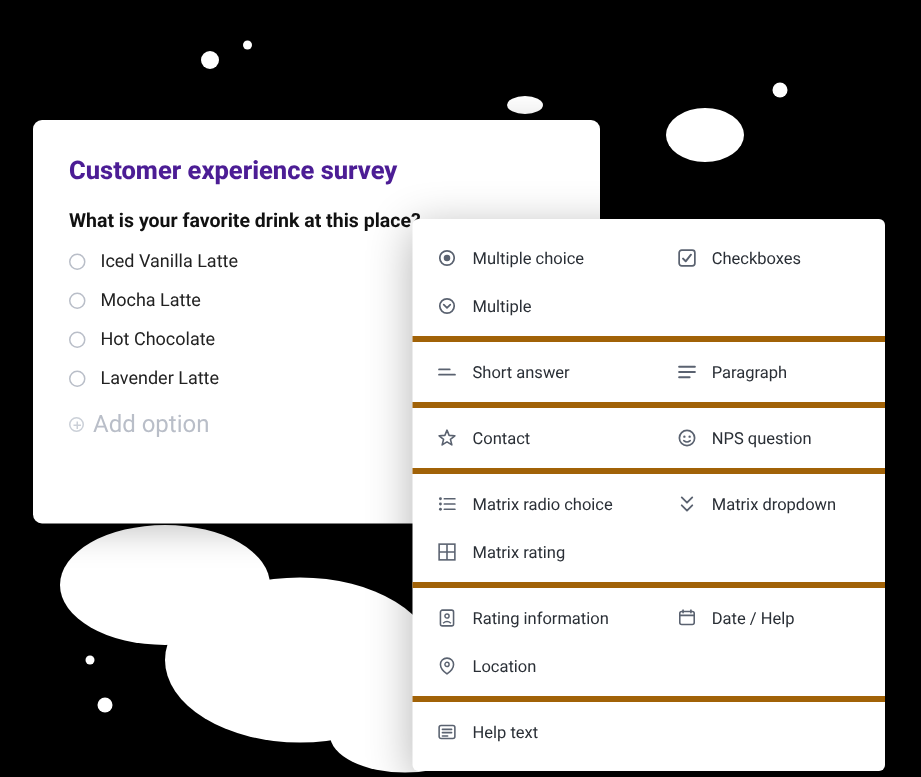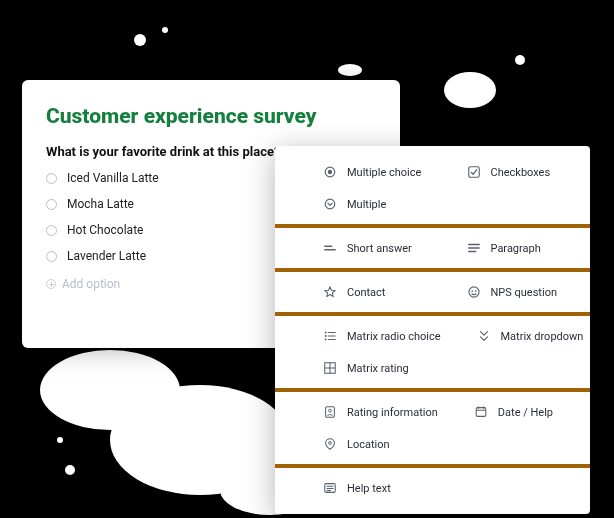--- a/index.html
+++ b/index.html
@@ -20,23 +20,23 @@
     position: absolute;
     left: 22px;
     top: 80px;
     width: 378px;
     background: #fff;
     border-radius: 6px;
     box-shadow: 0 4px 24px rgba(0,0,0,.25);
     padding: 24px 24px 18px 24px;
   }
   .survey-title {
-    font-size: 21px;
+    font-size: 17px;
     font-weight: 800;
-    color: #15803d;
+    color: #4c1d95;
     margin-bottom: 16px;
   }
   .question-text {
     font-size: 13px;
     font-weight: 700;
     color: #111;
     margin-bottom: 12px;
   }
   .options { display: flex; flex-direction: column; gap: 12px; margin-bottom: 14px; }
   .option {
@@ -49,21 +49,21 @@
   .radio {
     width: 11px; height: 11px;
     border: 1.25px solid #b9bec8;
     border-radius: 50%;
     flex-shrink: 0;
   }
   .add-option {
     display: flex;
     align-items: center;
     gap: 6px;
-    font-size: 12px;
+    font-size: 16px;
     color: #b9bec8;
     margin-top: 2px;
     margin-bottom: 14px;
   }
   .plus-circ {
     width: 10px; height: 10px;
     border: 1px solid #cbd0d8;
     border-radius: 50%;
     position: relative;
     flex-shrink: 0;
@@ -103,21 +103,20 @@
     border-radius: 4px;
     box-shadow: 0 6px 30px rgba(0,0,0,.30);
     padding: 6px 0;
   }
   .menu-group { padding: 4px 0; }
   .menu-group + .menu-group { border-top: 4px solid #a16207; }
   .menu-grid {
     display: grid;
     grid-template-columns: 1fr 1fr;
     column-gap: 4px;
-    padding-left: 32px;
   }
   .menu-item {
     display: flex;
     align-items: center;
     gap: 10px;
     font-size: 11px;
     color: #2a2f36;
     padding: 9px 16px;
     cursor: pointer;
     white-space: nowrap;

